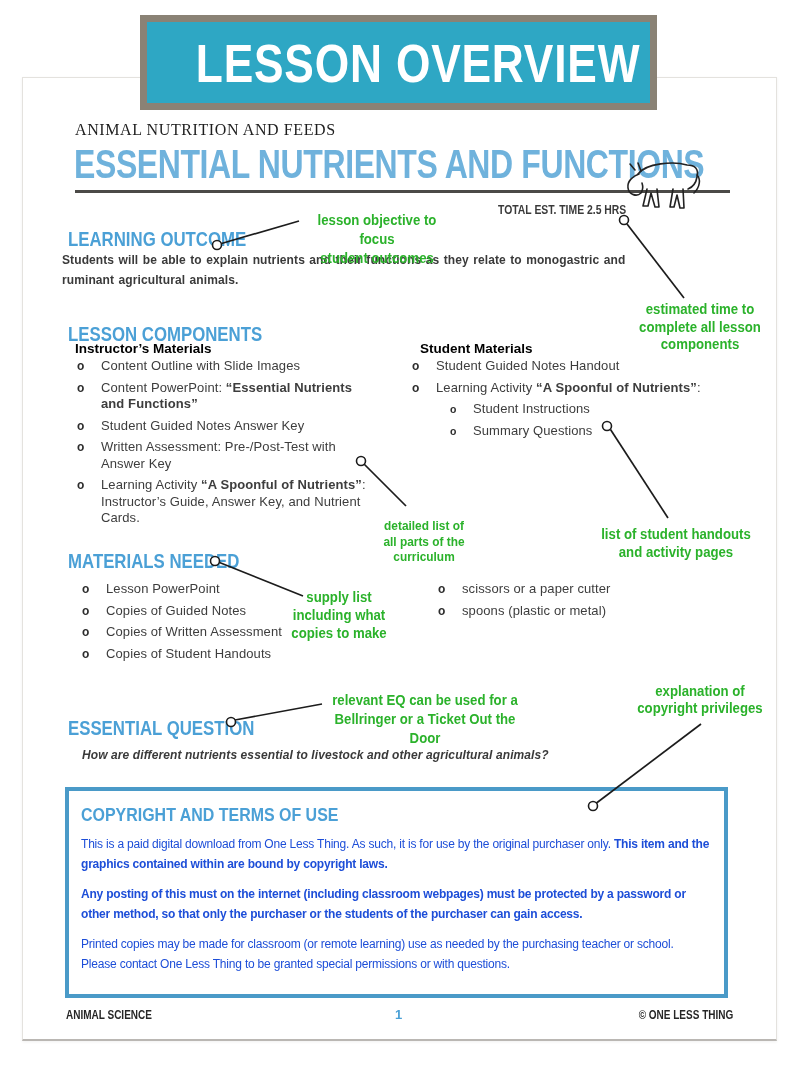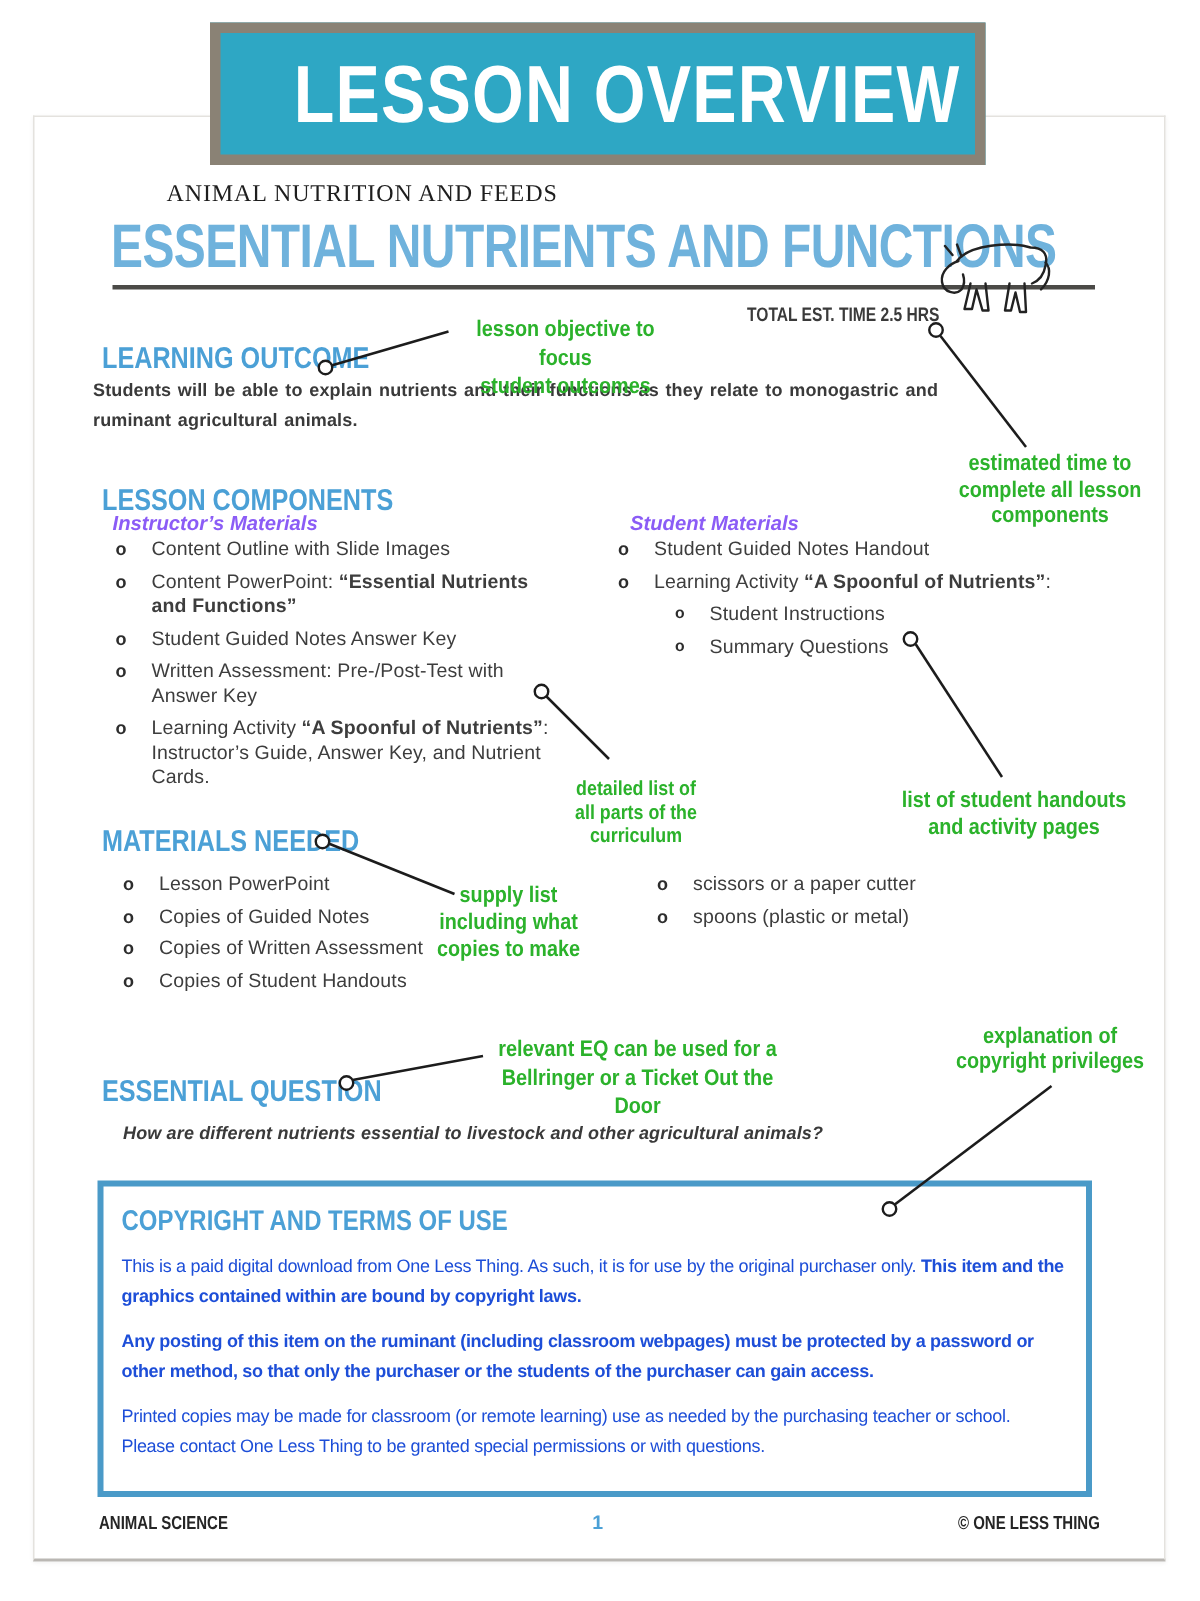--- a/index.html
+++ b/index.html
@@ -5,35 +5,35 @@
   html,body{margin:0;padding:0;background:#ffffff;}
   .screen{position:relative;width:800px;height:1067px;background:#fff;overflow:hidden;
           font-family:"Liberation Sans",sans-serif;color:#3e3e3e;}
   .page{position:absolute;left:22px;top:77px;width:753px;height:961px;background:#fff;
         border:1px solid #e4e2de;border-bottom:2px solid #bab7b3;box-shadow:0 1px 3px rgba(0,0,0,0.06);}
   .banner{position:absolute;left:140px;top:15px;width:517px;height:95px;background:#2ea7c4;
           border:7px solid #8a8275;box-sizing:border-box;display:flex;align-items:center;}
   .banner-text{color:#fff;font-weight:700;font-size:54px;letter-spacing:1px;
                transform:scaleX(0.82);transform-origin:center;white-space:nowrap;}
   .subtitle{position:absolute;left:75px;top:121px;font-family:"Liberation Serif",serif;
-            font-size:16px;letter-spacing:0.6px;color:#1e1e1e;margin-left:36px;}
+            font-size:16px;letter-spacing:0.6px;color:#1e1e1e;}
   .main-title{position:absolute;left:74px;top:141px;font-size:41px;font-weight:700;color:#6fb2dc;
               letter-spacing:-0.5px;transform:scaleX(0.78);transform-origin:left top;white-space:nowrap;}
   .rule{position:absolute;left:75px;top:190px;width:655px;height:2.5px;background:#4b4a47;}
   .total-time{position:absolute;left:498px;top:202px;font-size:13px;font-weight:700;color:#3a3a3a;
               transform:scaleX(0.80);transform-origin:left top;white-space:nowrap;}
   .h-blue{position:absolute;font-size:20px;font-weight:700;color:#4ba0d6;
           transform:scaleX(0.84);transform-origin:left top;white-space:nowrap;}
   .h-learning{left:68px;top:228px;}
   .h-components{left:68px;top:323px;}
   .h-materials{left:68px;top:550px;}
   .h-question{left:68px;top:717px;}
   .outcome-text{position:absolute;left:62px;top:250px;width:615px;font-size:12px;font-weight:700;
                 line-height:20px;letter-spacing:0.1px;word-spacing:1px;color:#3a3a3a;}
-  .col-title{position:absolute;font-size:13.5px;font-weight:700;color:#8b5cf6;font-style:italic;}
+  .col-title{position:absolute;font-size:13.5px;font-weight:700;color:#000000;}
   .list{position:absolute;font-size:13px;line-height:16.5px;color:#3d3d3d;letter-spacing:0.1px;}
   .li{display:flex;margin-bottom:5px;}
   .li .bullet{flex:0 0 24px;font-weight:700;font-size:12px;color:#2d2d2d;}
   .li.sub{margin-left:38px;}
   .li.sub .bullet{flex:0 0 23px;font-size:10.5px;}
   .li .b{font-weight:700;}
   .anno{position:absolute;text-align:center;white-space:pre-line;color:#2bb22b;font-weight:700;
         font-size:15px;line-height:19px;transform:scaleX(0.88);transform-origin:center top;}
   .a-objective{left:288px;top:210px;width:178px;}
   .a-esttime{left:628px;top:300px;width:144px;line-height:17.5px;}
@@ -182,21 +182,21 @@
 copies to make</div>
   <div class="anno a-eq">relevant EQ can be used for a
 Bellringer or a Ticket Out the Door</div>
   <div class="anno a-copyright">explanation of
 copyright privileges</div>
 
   <div class="copy-box">
     <div class="copy-heading">COPYRIGHT AND TERMS OF USE</div>
     <div>
         <p><span>This is a paid digital download from One Less Thing. As such, it is for use by the original purchaser only. </span><span class="b">This item and the graphics contained within are bound by copyright laws.</span></p>
-        <p><span class="b">Any posting of this item on the ruminant (including classroom webpages) must be protected by a password or other method, so that only the purchaser or the students of the purchaser can gain access.</span></p>
+        <p><span class="b">Any posting of this must on the internet (including classroom webpages) must be protected by a password or other method, so that only the purchaser or the students of the purchaser can gain access.</span></p>
         <p><span>Printed copies may be made for classroom (or remote learning) use as needed by the purchasing teacher or school. Please contact One Less Thing to be granted special permissions or with questions.</span></p>
       </div>
   </div>
 
   <div class="footer-left">ANIMAL SCIENCE</div>
   <div class="footer-page">1</div>
   <div class="footer-right">© ONE LESS THING</div>
 
   <svg class="overlay" width="800" height="1067" viewBox="0 0 800 1067">
     <g stroke="#1c1c1c" stroke-width="1.7" fill="none">

